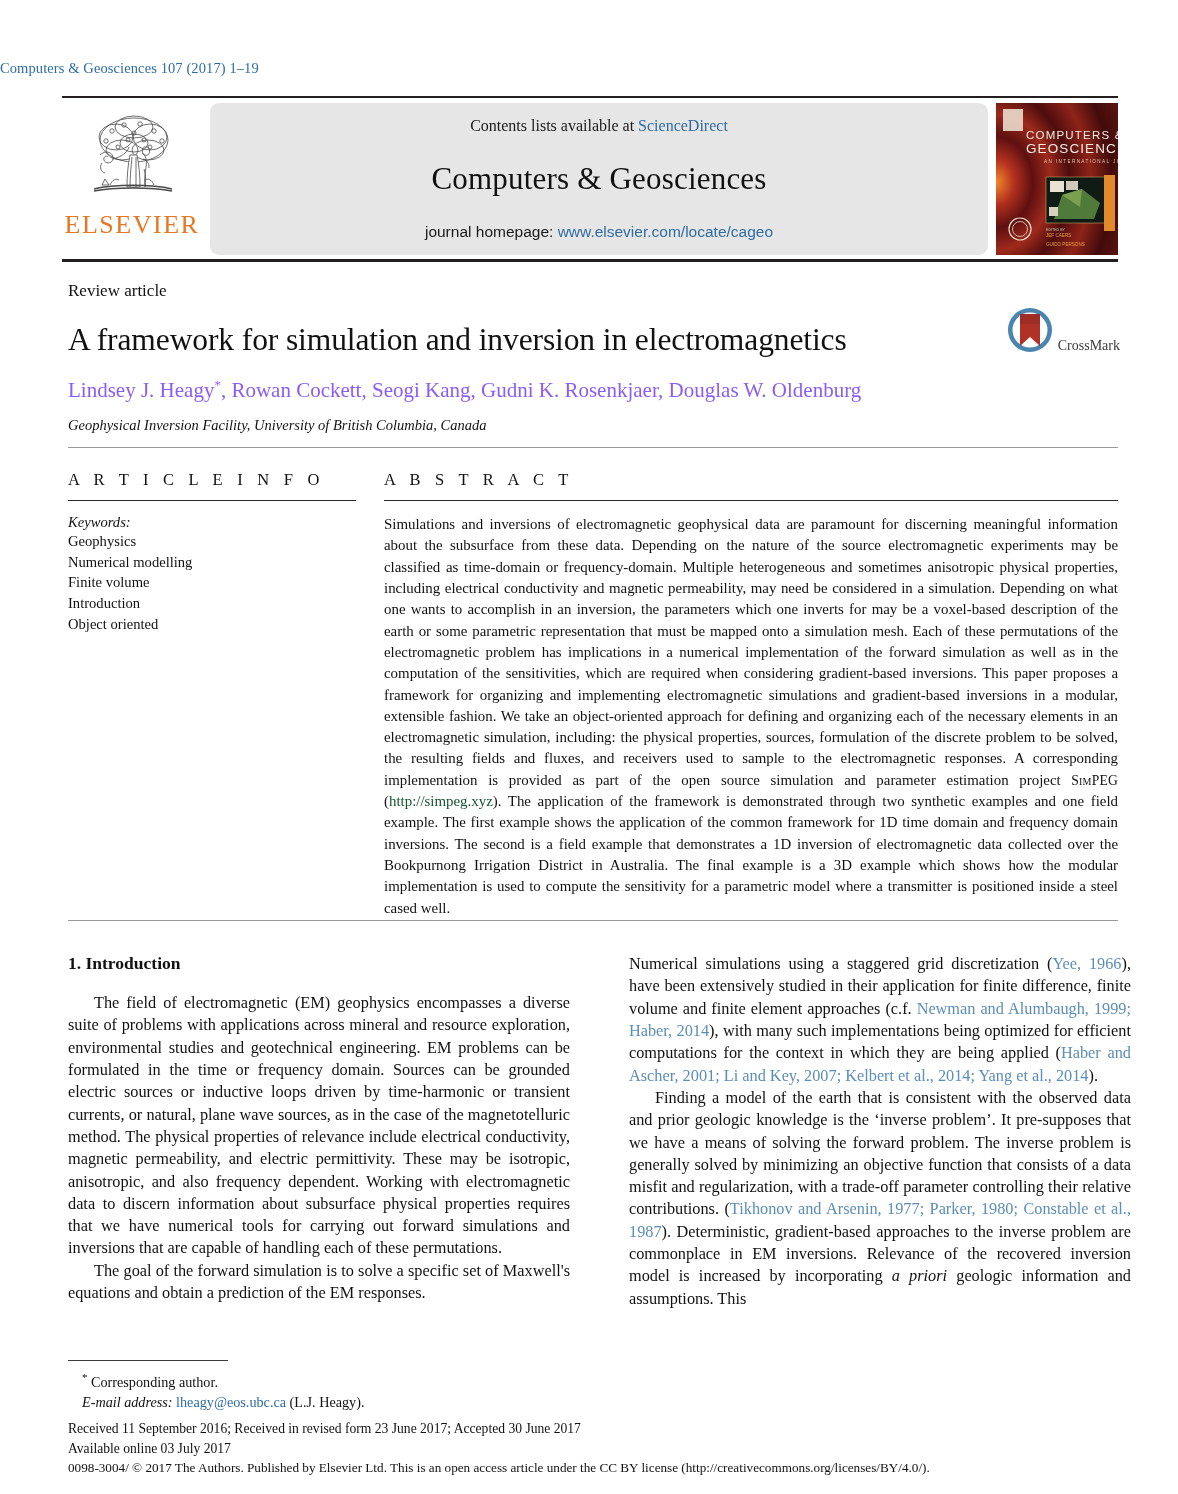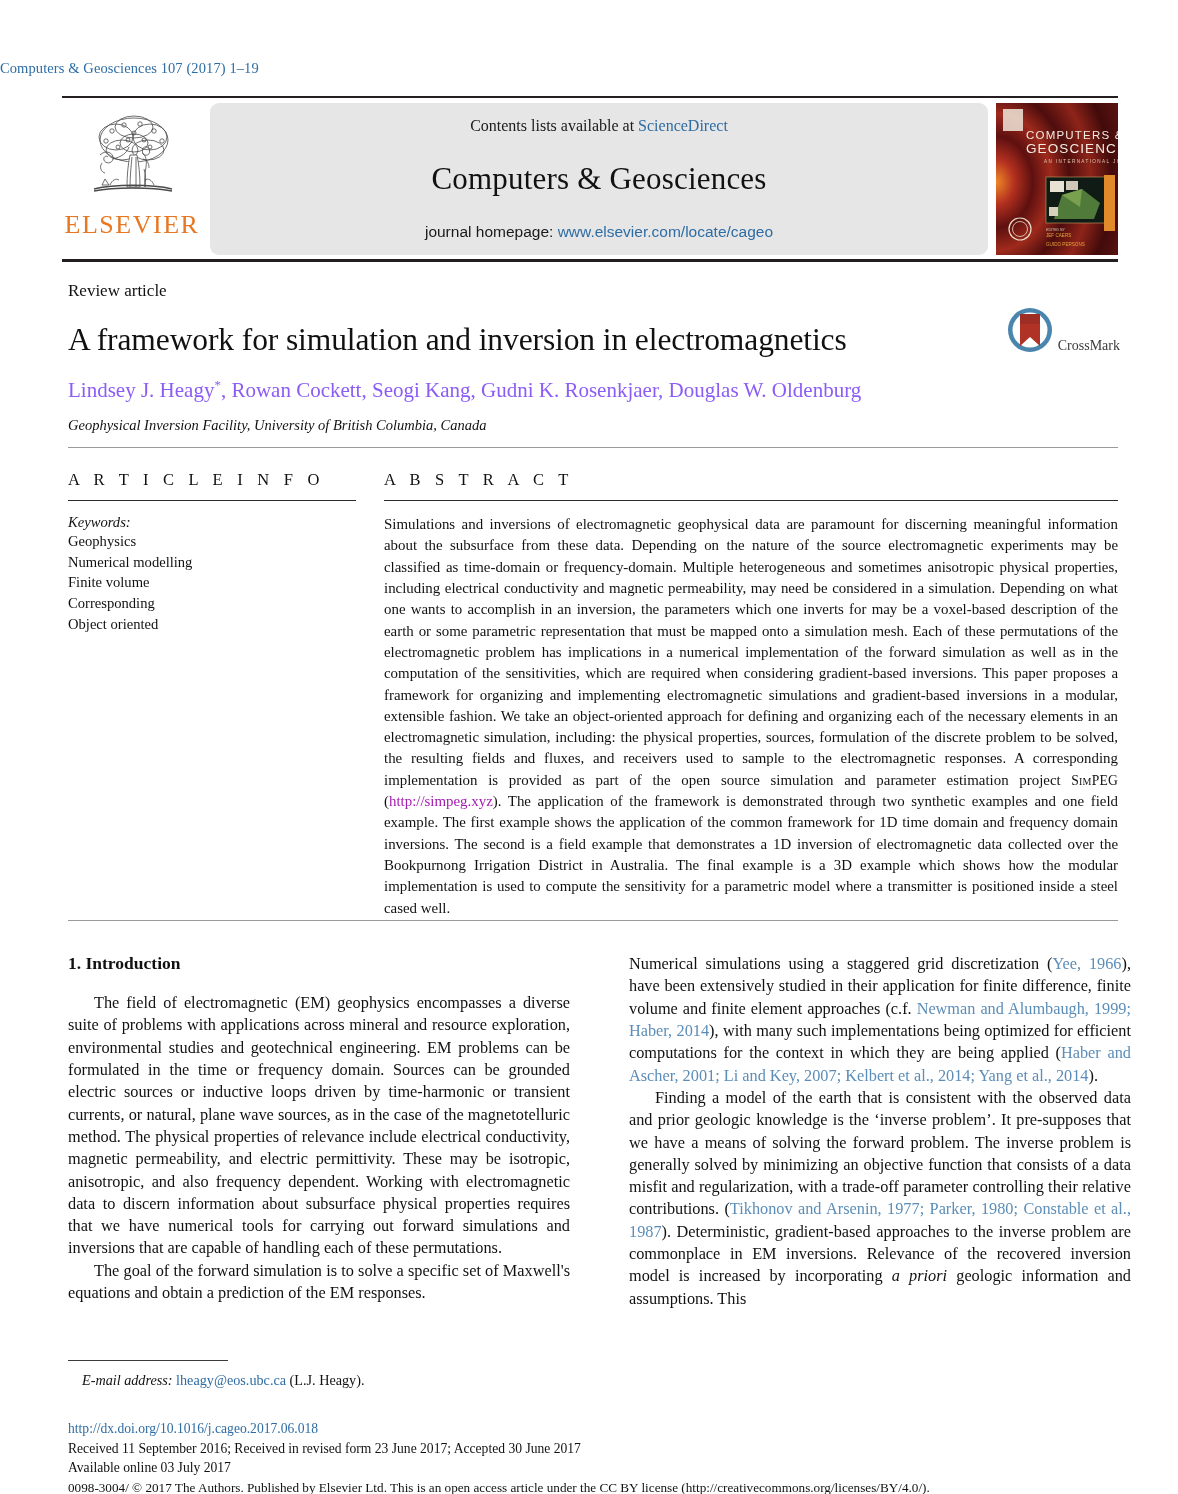--- a/index.html
+++ b/index.html
@@ -196,21 +196,21 @@
     color: #111;
     line-height: 1.42;
   }
   .abstract-text {
     font-size: 14.9px;
     line-height: 1.43;
     text-align: justify;
     color: #111;
     hyphens: none;
   }
-  .abstract-text a { color: #a21caf; text-decoration: none; margin-top: 44px; }
+  .abstract-text a { color: #14532d; text-decoration: none; margin-top: 44px; }
   .smallcaps { font-variant: small-caps; font-size: 13.6px; letter-spacing: .2px; }
 
   
   .body-wrap {
     position: absolute;
     left: 68px; top: 920px;
     width: 1050px;
     border-top: 1px solid #9a9a9a;
     padding-top: 32px;
     display: flex;
@@ -396,21 +396,21 @@
   <div class="infoabs">
 
     <div class="col-info">
       <div class="sec-head">A R T I C L E  I N F O</div>
       <div class="sec-rule"></div>
       <div class="kw-title">Keywords:</div>
       <ul class="kw-list">
         <li>Geophysics</li>
         <li>Numerical modelling</li>
         <li>Finite volume</li>
-        <li>Corresponding</li>
+        <li>Introduction</li>
         <li>Object oriented</li>
       </ul>
     </div>
 
     <div class="col-abs">
       <div class="sec-head">A B S T R A C T</div>
       <div class="sec-rule"></div>
       <div class="abstract-text"><span>Simulations and inversions of electromagnetic geophysical data are paramount for discerning meaningful information about the subsurface from these data. Depending on the nature of the source electromagnetic experiments may be classified as time-domain or frequency-domain. Multiple heterogeneous and sometimes anisotropic physical properties, including electrical conductivity and magnetic permeability, may need be considered in a simulation. Depending on what one wants to accomplish in an inversion, the parameters which one inverts for may be a voxel-based description of the earth or some parametric representation that must be mapped onto a simulation mesh. Each of these permutations of the electromagnetic problem has implications in a numerical implementation of the forward simulation as well as in the computation of the sensitivities, which are required when considering gradient-based inversions. This paper proposes a framework for organizing and implementing electromagnetic simulations and gradient-based inversions in a modular, extensible fashion. We take an object-oriented approach for defining and organizing each of the necessary elements in an electromagnetic simulation, including: the physical properties, sources, formulation of the discrete problem to be solved, the resulting fields and fluxes, and receivers used to sample to the electromagnetic responses. A corresponding implementation is provided as part of the open source simulation and parameter estimation project </span><span class="smallcaps">SimPEG</span><span> (</span><a href="#">http://simpeg.xyz</a><span>). The application of the framework is demonstrated through two synthetic examples and one field example. The first example shows the application of the common framework for 1D time domain and frequency domain inversions. The second is a field example that demonstrates a 1D inversion of electromagnetic data collected over the Bookpurnong Irrigation District in Australia. The final example is a 3D example which shows how the modular implementation is used to compute the sensitivity for a parametric model where a transmitter is positioned inside a steel cased well.</span></div>
     </div>
   </div>
@@ -425,23 +425,23 @@
 
     <div class="bcol">
       <p class="bp noindent"><span>Numerical simulations using a staggered grid discretization (</span><a class="cite" href="#">Yee, 1966</a><span>), have been extensively studied in their application for finite difference, finite volume and finite element approaches (c.f. </span><a class="cite" href="#">Newman and Alumbaugh, 1999; Haber, 2014</a><span>), with many such implementations being optimized for efficient computations for the context in which they are being applied (</span><a class="cite" href="#">Haber and Ascher, 2001; Li and Key, 2007; Kelbert et al., 2014; Yang et al., 2014</a><span>).</span></p>
 
       <p class="bp"><span>Finding a model of the earth that is consistent with the observed data and prior geologic knowledge is the ‘inverse problem’. It pre-supposes that we have a means of solving the forward problem. The inverse problem is generally solved by minimizing an objective function that consists of a data misfit and regularization, with a trade-off parameter controlling their relative contributions. (</span><a class="cite" href="#">Tikhonov and Arsenin, 1977; Parker, 1980; Constable et al., 1987</a><span>). Deterministic, gradient-based approaches to the inverse problem are commonplace in EM inversions. Relevance of the recovered inversion model is increased by incorporating </span><i>a priori</i><span> geologic information and assumptions. This</span></p>
     </div>
   </div>
 
   <div class="footnote">
     <div class="fn-rule"></div>
+    <div class="fn-line"><sup>*</sup> <span>Corresponding author.</span></div>
     <div class="fn-line"><i>E-mail address:</i> <a href="#">lheagy@eos.ubc.ca</a> <span>(L.J. Heagy).</span></div>
   </div>
 
   <div class="footer">
-    <div class="footer-doi">http://dx.doi.org/10.1016/j.cageo.2017.06.018</div>
     <div class="footer-line">Received 11 September 2016; Received in revised form 23 June 2017; Accepted 30 June 2017</div>
     <div class="footer-line">Available online 03 July 2017</div>
     <div class="footer-line small">0098-3004/ © 2017 The Authors. Published by Elsevier Ltd. This is an open access article under the CC BY license (http://creativecommons.org/licenses/BY/4.0/).</div>
   </div>
 
 </div>
 
 </body></html>

